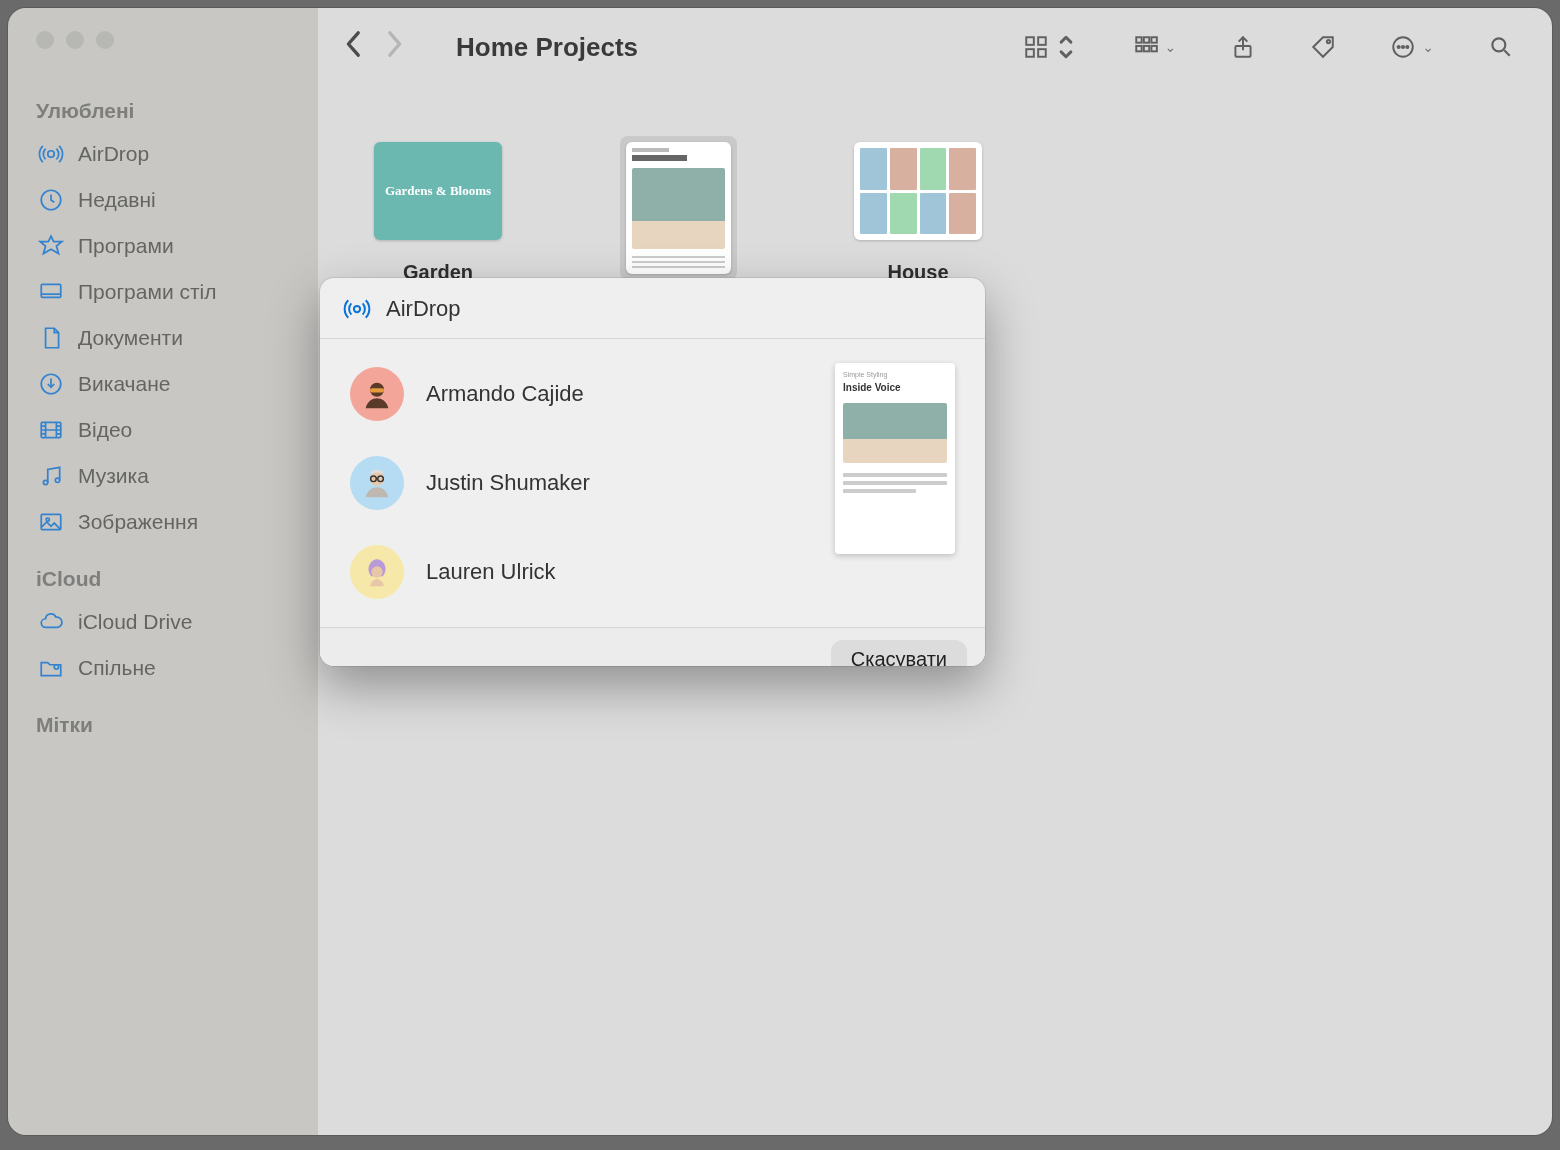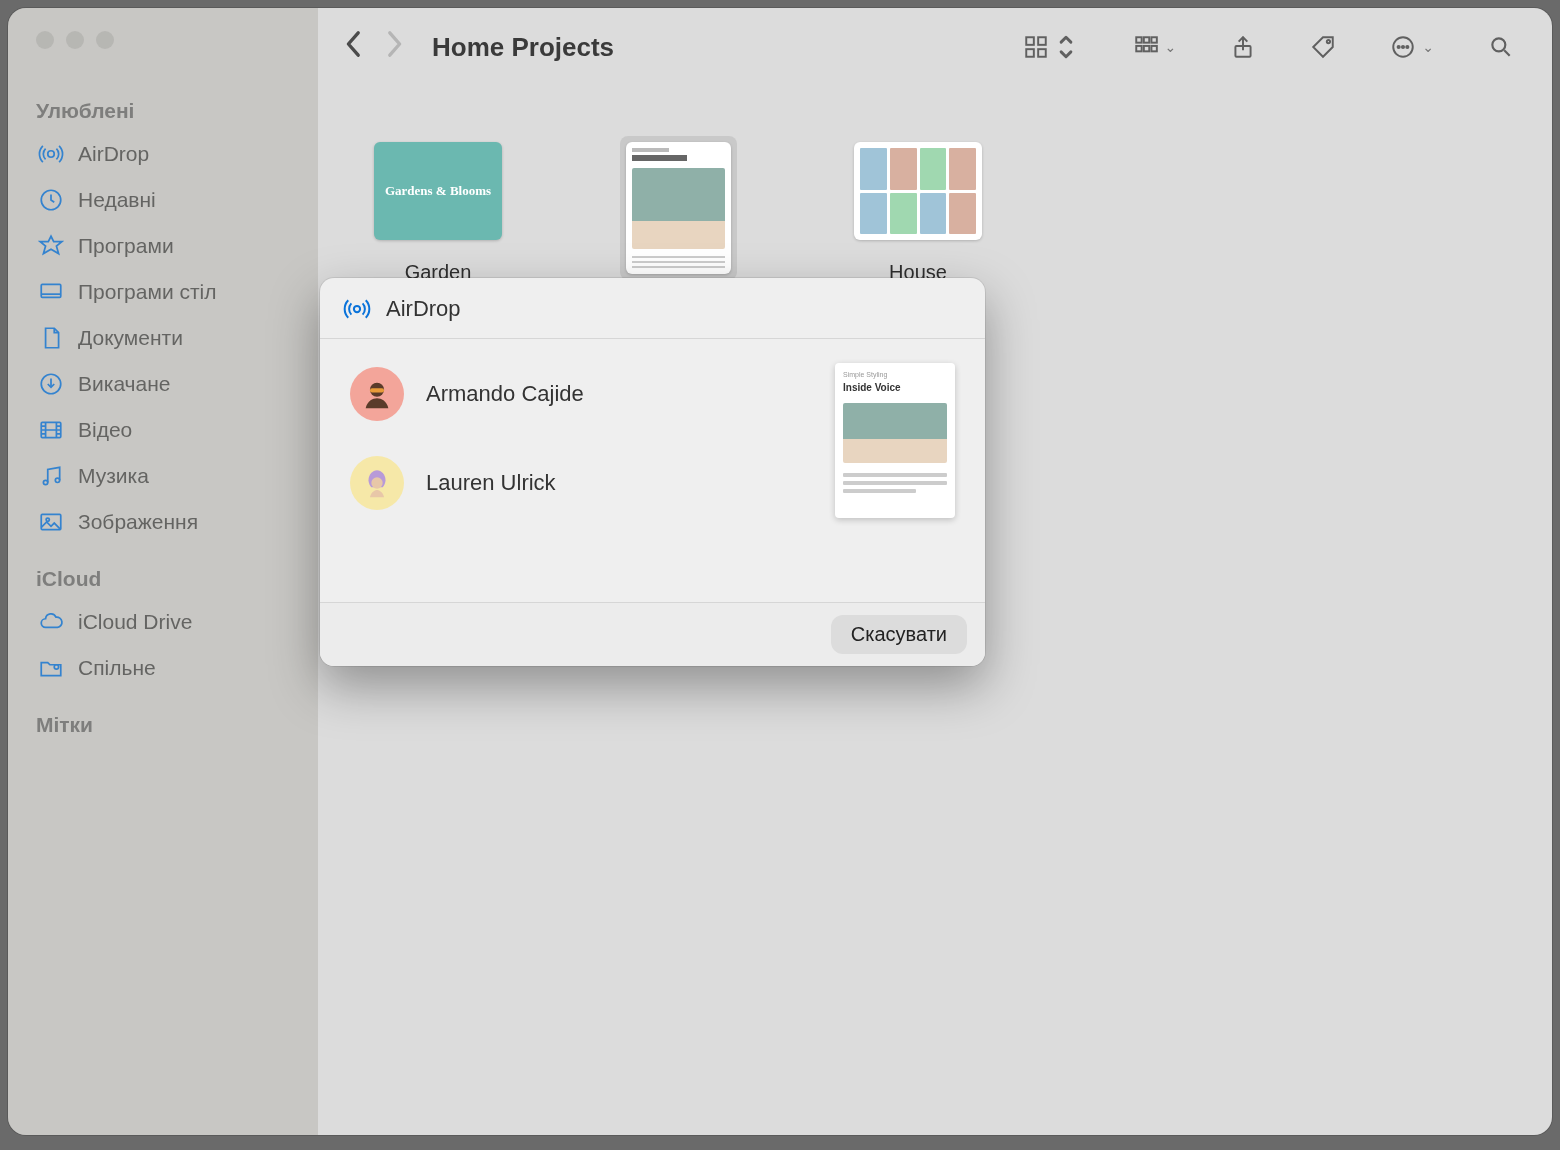--- a/index.html
+++ b/index.html
@@ -32,42 +32,42 @@
     position: absolute; inset: 0; background: rgba(180,180,175,0.25); pointer-events: none;
   }
 
   
   .content {
     flex: 1; background: #dcdcdc; position: relative;
     display: flex; flex-direction: column;
   }
   .toolbar {
     height: 78px; display: flex; align-items: center; padding: 0 26px;
-    gap: 0;
+    gap: 24px;
   }
   .nav-arrows { display: flex; gap: 20px; color: #4b4b4b; font-size: 28px; }
   .nav-arrows .fwd { color: #aaaaaa; }
   .folder-title { font-size: 26px; font-weight: 700; color: #3a3a3a; margin-left: 28px; }
   .toolbar-spacer { flex: 1; }
   .tb-btn { color: #606060; display: flex; align-items: center; gap: 4px; }
   .tb-btn svg { width: 26px; height: 26px; }
   .tb-group { display: flex; align-items: center; gap: 54px; margin-right: 12px; }
 
   
   .files {
     display: flex; gap: 100px; padding: 50px 50px;
   }
   .file { display: flex; flex-direction: column; align-items: center; width: 140px; }
   .file .thumb {
     width: 128px; height: 98px; border-radius: 6px; background: #fff;
     display: flex; align-items: center; justify-content: center;
     box-shadow: 0 1px 3px rgba(0,0,0,0.2);
   }
   .file.doc .thumb { width: 105px; height: 132px; background: #fff; }
-  .file .label { margin-top: 12px; font-size: 20px; color: #2e2e2e; padding: 3px 10px; border-radius: 6px; white-space: nowrap; }
+  .file .label { margin-top: 12px; font-size: 20px; color: #2e2e2e; padding: 3px 10px; border-radius: 6px; white-space: nowrap; font-weight: bold; }
   .file.selected .label { background: #0459c8; color: #fff; }
   .file.selected { position: relative; }
   .file.selected .thumb-wrap { background: #c9c9c9; border-radius: 8px; padding: 6px; }
   .thumb-wrap { padding: 6px; }
 
   
   .sheet {
     position: absolute; left: 2px; top: 270px; width: 665px; height: 388px;
     background: #efefef; border-radius: 14px;
     box-shadow: 0 20px 50px rgba(0,0,0,0.35), 0 0 0 1px rgba(0,0,0,0.08);
@@ -80,21 +80,21 @@
   }
   .sheet-header .ad-icon { width: 30px; height: 30px; color: #0a73da; }
   .sheet-header-title { font-size: 22px; color: #333; }
   .sheet-body { flex: 1; display: flex; padding: 14px 20px; }
   .contacts { flex: 1; display: flex; flex-direction: column; gap: 35px; padding: 14px 10px; }
   .contact { display: flex; align-items: center; gap: 22px; }
   .avatar { width: 54px; height: 54px; border-radius: 50%; display: flex; align-items: center; justify-content: center; }
   .avatar svg { width: 34px; height: 34px; }
   .contact-name { font-size: 22px; color: #333; }
   .preview {
-    width: 120px; height: 155px; background: #fff; border-radius: 4px;
+    width: 120px; height: 191px; background: #fff; border-radius: 4px;
     box-shadow: 0 2px 6px rgba(0,0,0,0.2); margin: 10px 10px 0 0;
     padding: 8px; display: flex; flex-direction: column; gap: 4px;
   }
   .preview .line { height: 4px; background: #ccc; border-radius: 1px; }
   .preview .img { height: 60px; background: linear-gradient(#8fb0a8 60%, #e8d5c0 60%); border-radius: 2px; margin: 6px 0; }
   .sheet-footer {
     border-top: 1px solid #d6d6d6; padding: 12px 18px; display: flex; justify-content: flex-end;
     background: #ececec;
   }
   .cancel-btn {
@@ -375,20 +375,32 @@
             <div class="avatar" style="background:#f3a59a">
               <svg viewBox="0 0 24 24">
                   <circle cx="12" cy="9" r="5" fill="#5a3b2a"></circle>
                   <path d="M4 22c1-5 5-7 8-7s7 2 8 7z" fill="#5a3b2a"></path>
                   <rect x="7" y="8" width="10" height="3" rx="1.5" fill="#e89b3a"></rect>
                 </svg>
             </div>
             <div class="contact-name">Armando Cajide</div>
           </div>
           <div class="contact">
+            <div class="avatar" style="background:#b5dcf2">
+              <svg viewBox="0 0 24 24">
+                  <circle cx="12" cy="9" r="5" fill="#e8c7a8"></circle>
+                  <path d="M4 22c1-5 5-7 8-7s7 2 8 7z" fill="#bfb8b0"></path>
+                  <circle cx="9.5" cy="9" r="2" fill="none" stroke="#333" stroke-width="1"></circle>
+                  <circle cx="14.5" cy="9" r="2" fill="none" stroke="#333" stroke-width="1"></circle>
+                  <path d="M8 5c2-2 6-2 8 0" stroke="#ddd" stroke-width="2" fill="none"></path>
+                </svg>
+            </div>
+            <div class="contact-name">Justin Shumaker</div>
+          </div>
+          <div class="contact">
             <div class="avatar" style="background:#f6e8a8">
               <svg viewBox="0 0 24 24">
                   <path d="M6 10c0-4 3-7 6-7s6 3 6 7c0 2-1 4-2 5H8c-1-1-2-3-2-5z" fill="#b89ad8"></path>
                   <circle cx="12" cy="12" r="4" fill="#e8c7a8"></circle>
                   <path d="M7 22c1-4 4-5 5-5s4 1 5 5z" fill="#e8c7a8"></path>
                 </svg>
             </div>
             <div class="contact-name">Lauren Ulrick</div>
           </div>
         </div>

